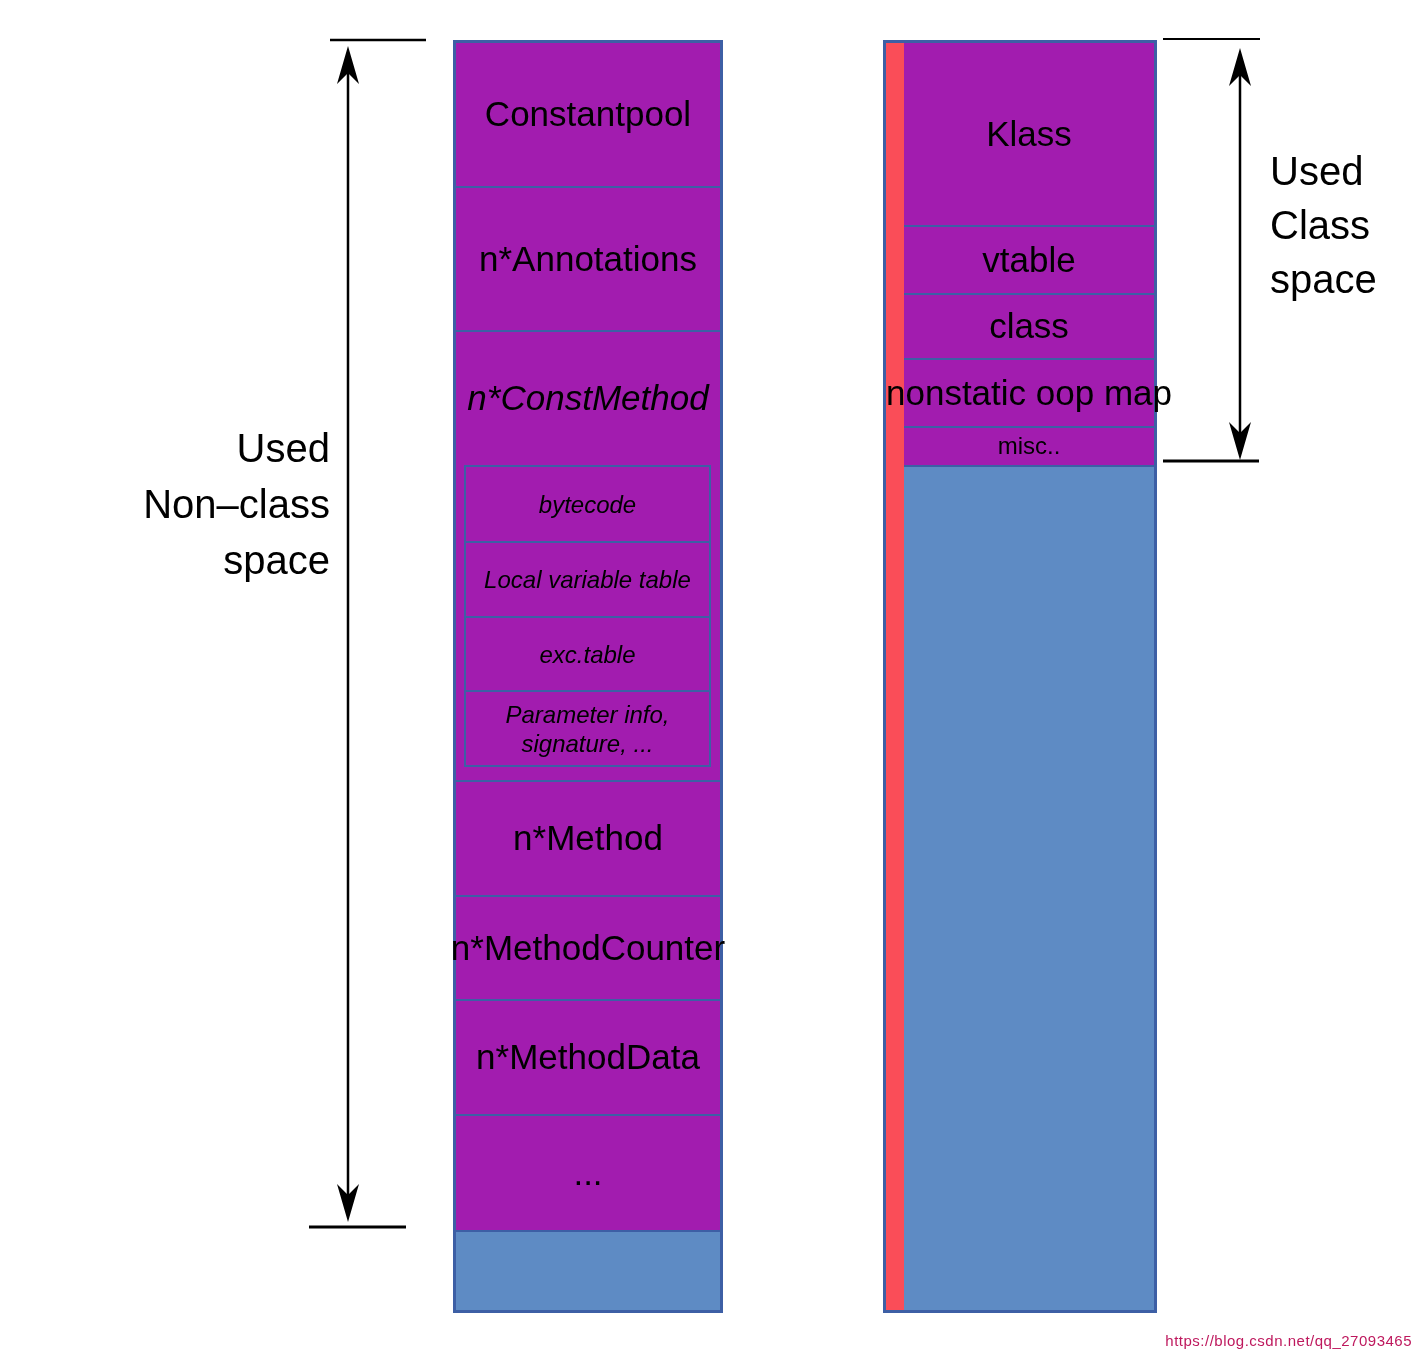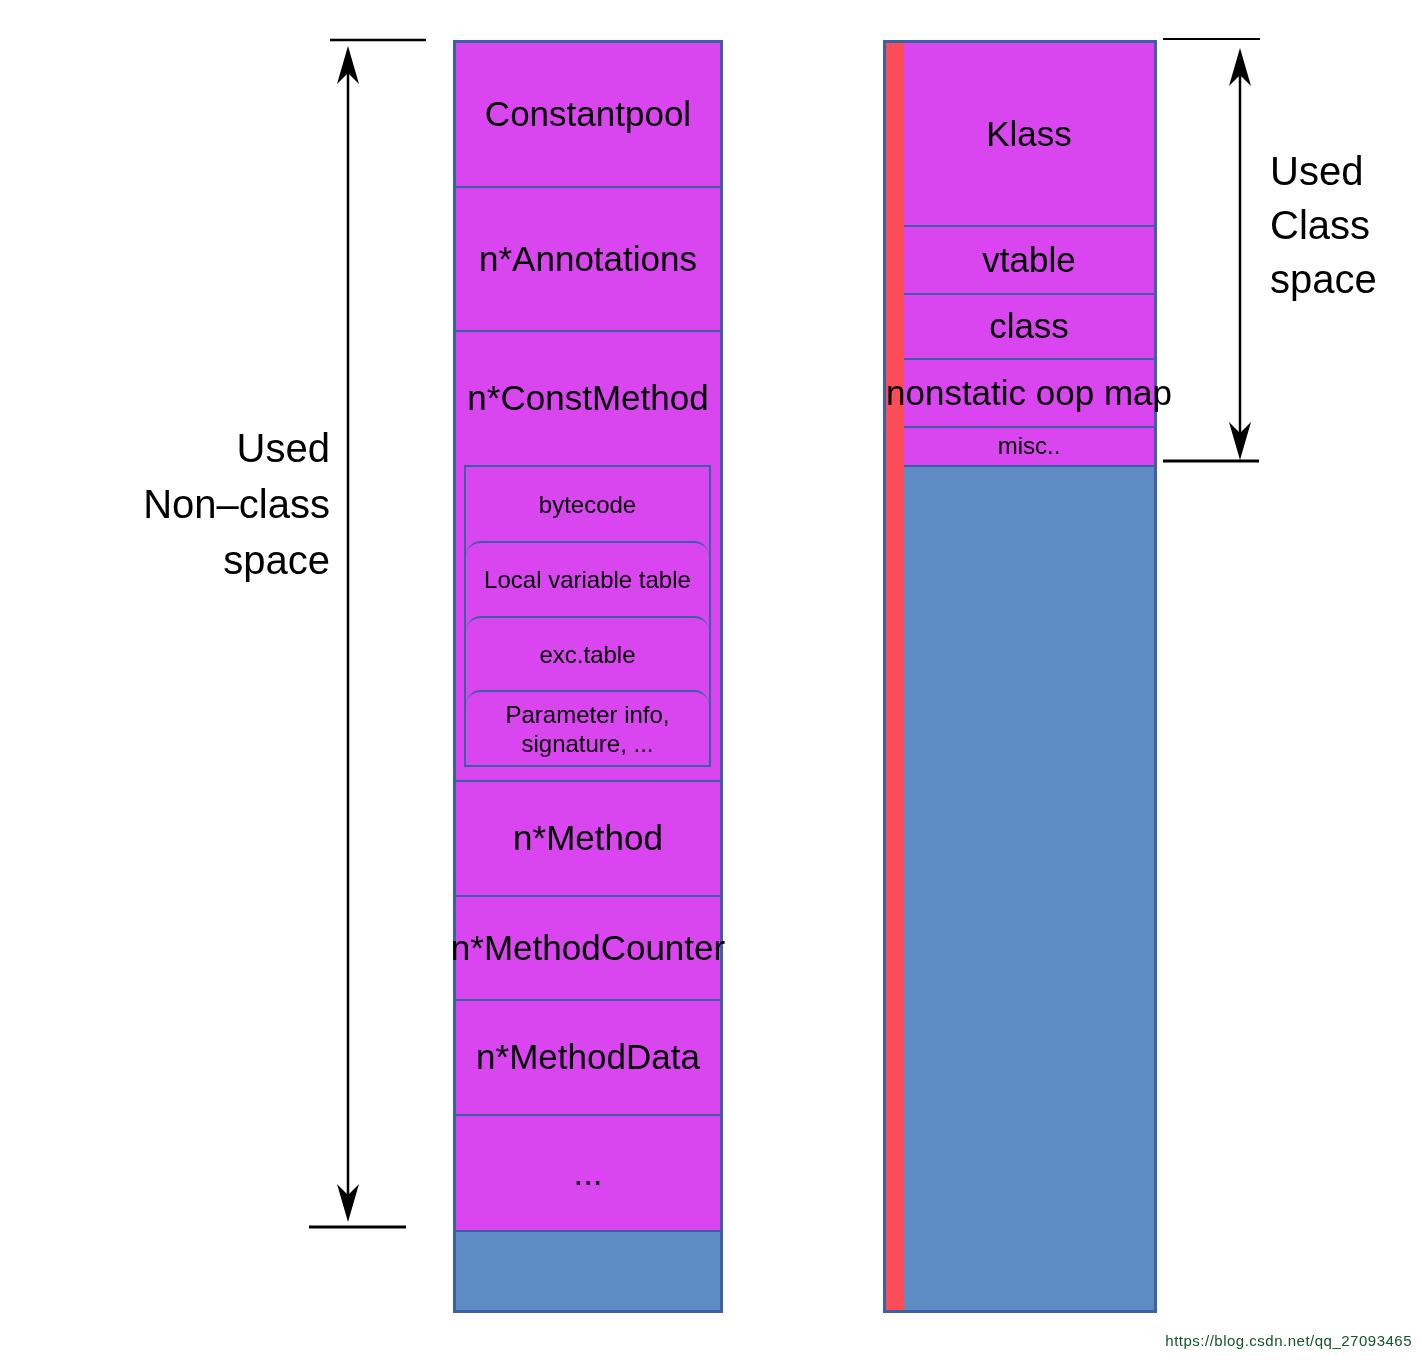--- a/index.html
+++ b/index.html
@@ -4,38 +4,38 @@
 <style>
   html,body{margin:0;padding:0;background:#fff;}
   .canvas{position:relative;width:1422px;height:1362px;background:#fff;overflow:hidden;
           font-family:"Liberation Sans", sans-serif;color:#000;}
   .overlay{position:absolute;left:0;top:0;width:1422px;height:1362px;pointer-events:none;}
   .column{position:absolute;top:40px;height:1273px;box-sizing:border-box;
           border:3px solid #3D5FA5;display:flex;flex-direction:column;background:#FA4D58;}
   .col-left{left:453px;width:270px;}
   .col-right{left:883px;width:274px;padding-left:18px;}
   .block{box-sizing:border-box;display:flex;align-items:center;justify-content:center;
-         background:#d946ef;flex:0 0 auto;}
+         background:#a21caf;flex:0 0 auto;}
   .block + .block{border-top:2px solid #3D5FA5;}
   .block .lbl{font-size:35px;white-space:nowrap;line-height:1.1;}
   .free{background:#5E8BC4;flex:1 1 auto;}
-  .constmethod{display:block;}
+  .constmethod{display:block;font-style:italic;}
   .cm-label{height:133px;display:flex;align-items:center;justify-content:center;}
   .nested{box-sizing:border-box;margin:0 9px 4px 8px;border:2px solid #3D5FA5;
           display:flex;flex-direction:column;}
   .nblock{box-sizing:border-box;display:flex;align-items:center;justify-content:center;
           text-align:center;flex:0 0 auto;}
-  .nblock + .nblock{border-top:2px solid #3D5FA5;border-radius:15px;}
+  .nblock + .nblock{border-top:2px solid #3D5FA5;}
   .nblock .nlbl{font-size:24px;line-height:29px;padding:0 4px;}
   .small .lbl{font-size:24px;}
   .side-label{position:absolute;font-size:40px;line-height:56px;}
   .side-label.left{left:90px;top:420px;width:240px;text-align:right;}
   .side-label.right{left:1270px;top:144px;text-align:left;line-height:54px;}
   .side-label span{display:block;}
-  .watermark{position:absolute;right:10px;top:1332px;font-size:15px;color:#14532d;
+  .watermark{position:absolute;right:10px;top:1332px;font-size:15px;color:#be185d;
              letter-spacing:0.5px;}
   .h143{height:143px}.h144{height:144px}.h450{height:450px}.h115{height:115px}
   .h104{height:104px}.h116{height:116px}
   .h182{height:182px}.h68{height:68px}.h65{height:65px}.h39{height:39px}
   .nh74{height:74px}.nh75{height:75px}
 </style>
 </head>
 <body>
 
 <div class="canvas">

